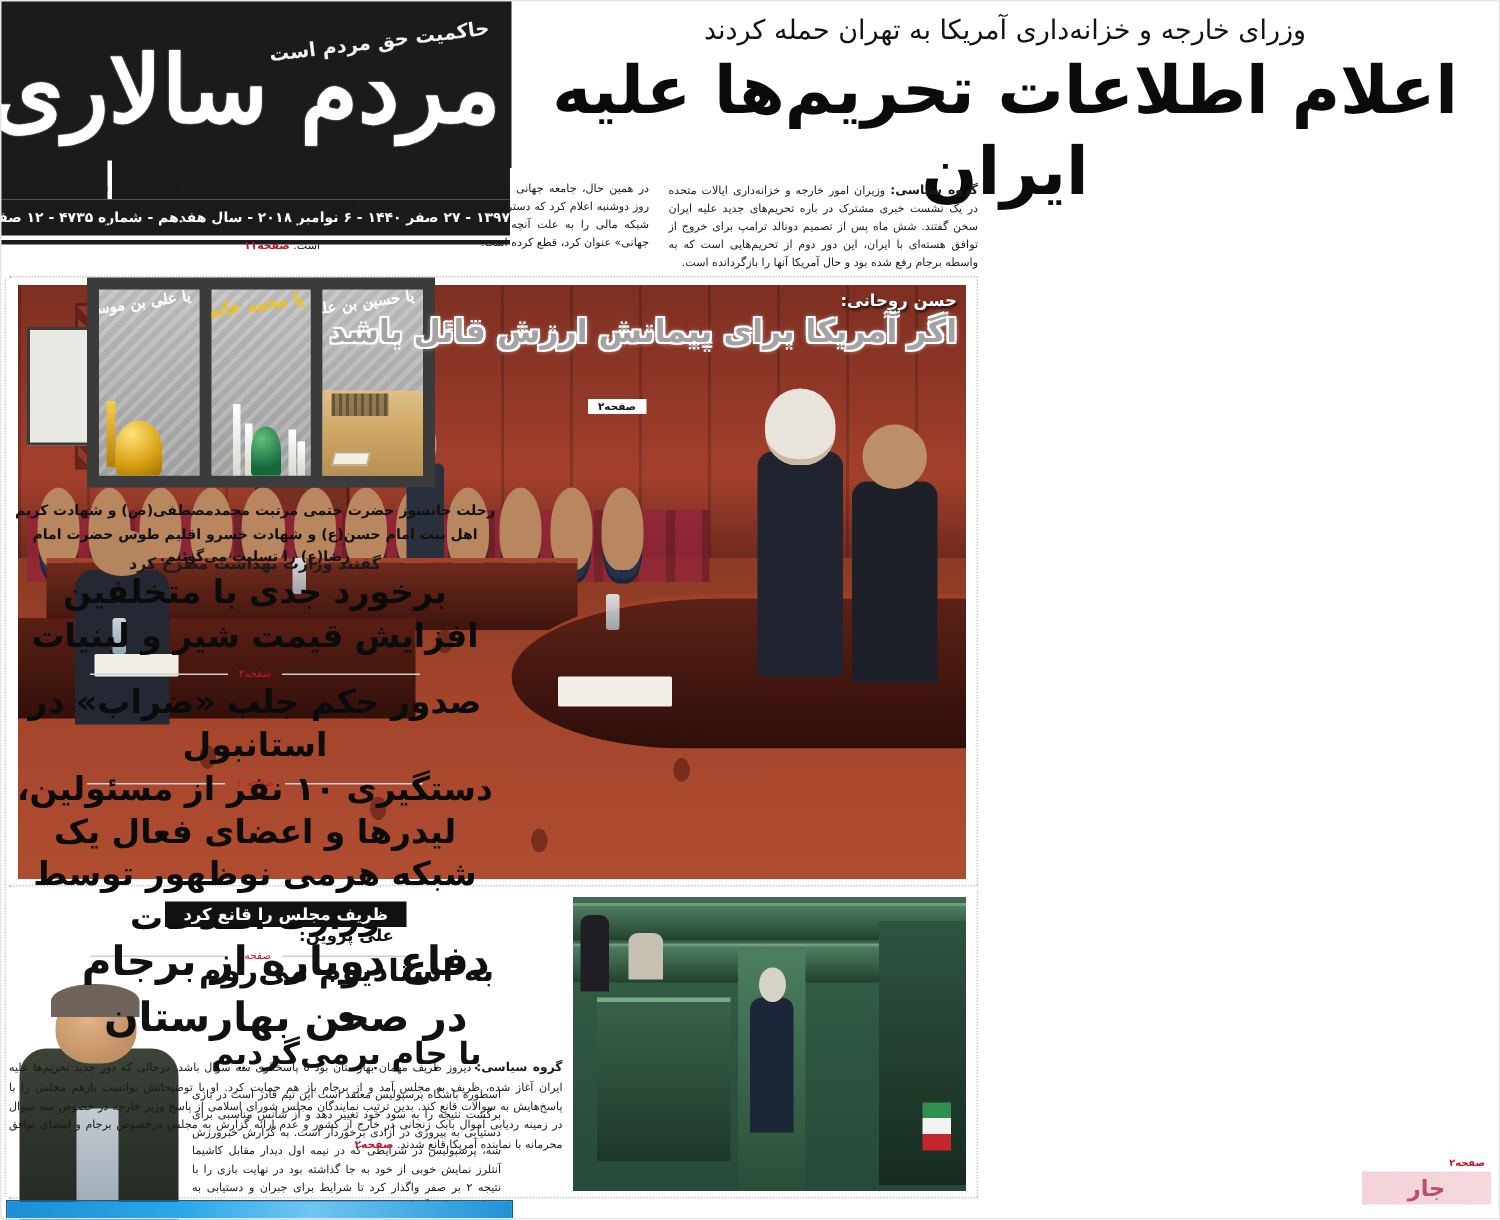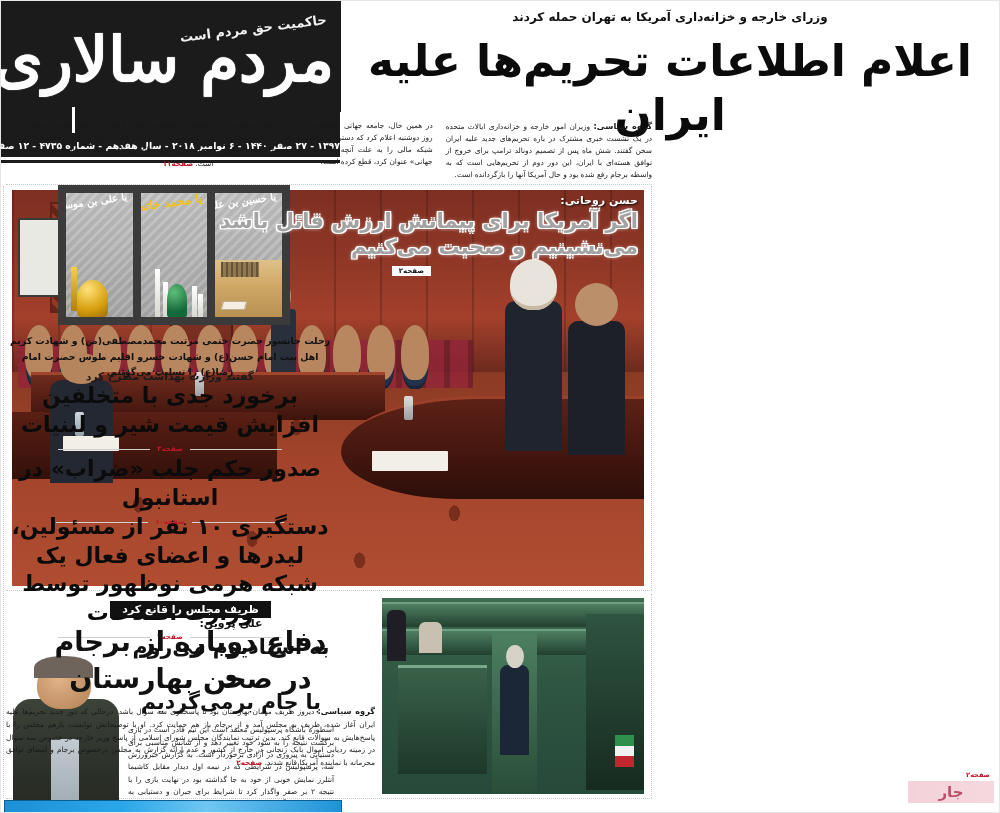--- a/index.html
+++ b/index.html
@@ -45,21 +45,21 @@
     font-size:9.3px; white-space:nowrap; letter-spacing:0px; font-weight:600;
   }
   .masthead-rule {
     position:absolute; left:0; top:160px; width:340px; height:3px; background:#1b1b1b;
   }
 
   
   .top-right { position:absolute; right:0; top:0; width:660px; height:112px; }
   .kicker-main {
     position:absolute; right:0; left:0; top:10px;
-    text-align:center; font-size:12px; font-weight:bold; color:#111;
+    text-align:center; font-size:18px; font-weight:normal; color:#111;
   }
   .headline-main {
     position:absolute; right:0; left:0; top:34px;
     text-align:center; font-size:44px; font-weight:bold; color:#0b0b0b;
     line-height:1.22; letter-spacing:-1px;
     font-family:"DejaVu Sans","Liberation Sans",sans-serif;
   }
   .vrule-left {
     position:absolute; left:-1px; top:0; width:2px; height:112px; background:#1b1b1b;
   }
@@ -294,21 +294,21 @@
     text-align:center; font-size:10.6px; font-weight:bold; color:#1a1a1a;
   }
   .side-headline {
     text-align:center; font-weight:bold; color:#0b0b0b; line-height:1.3;
     font-size:22px; letter-spacing:-.4px;
   }
   .side-sep {
     display:flex; align-items:center; justify-content:center; gap:7px; margin:6px 0;
   }
   .side-sep .ln { height:1px; background:#cfcfcf; width:92px; }
-  .side-sep .pg { color:#c11627; font-size:7px; font-weight:bold; white-space:nowrap; }
+  .side-sep .pg { color:#c11627; font-size:7px; font-weight:normal; white-space:nowrap; }
 
   .block-a { position:absolute; left:0; right:0; top:205px; padding:0 6px; }
   .block-b { position:absolute; left:0; right:0; top:290px; padding:0 6px; }
   .block-c { position:absolute; left:0; right:0; top:348px; padding:0 6px; }
 
   
   .parvin-wrap { position:absolute; left:0; right:0; top:452px; height:210px; }
   .parvin-photo {
     position:absolute; left:6px; bottom:8px; width:118px; height:190px; overflow:hidden;
   }
@@ -493,21 +493,20 @@
       <div class="rouhani2"></div>
       <div class="bottle" style="left:10%;top:56%;"></div>
       <div class="bottle" style="left:29%;top:46%;"></div>
       <div class="bottle" style="left:62%;top:52%;"></div>
       <div class="paper" style="left:57%;top:66%;width:12%;height:5%;"></div>
       <div class="paper" style="left:8%;top:62%;width:9%;height:4%;"></div>
     </div>
     <div class="photo-overlay-quote">
       <div class="quote-name">حسن روحانی:</div>
       <div class="quote-l1">اگر آمریکا برای پیمانش ارزش قائل باشد</div>
-      <div class="quote-l2">می‌نشینیم و صحبت می‌کنیم</div>
     </div>
     <div class="quote-pageref">صفحه۲</div>
   </div>
 
   <div class="sidebar">
 
     <div class="mourn-banner">
       <div class="mourn-panel">
         <div class="tex"></div>
         <div class="desert">

